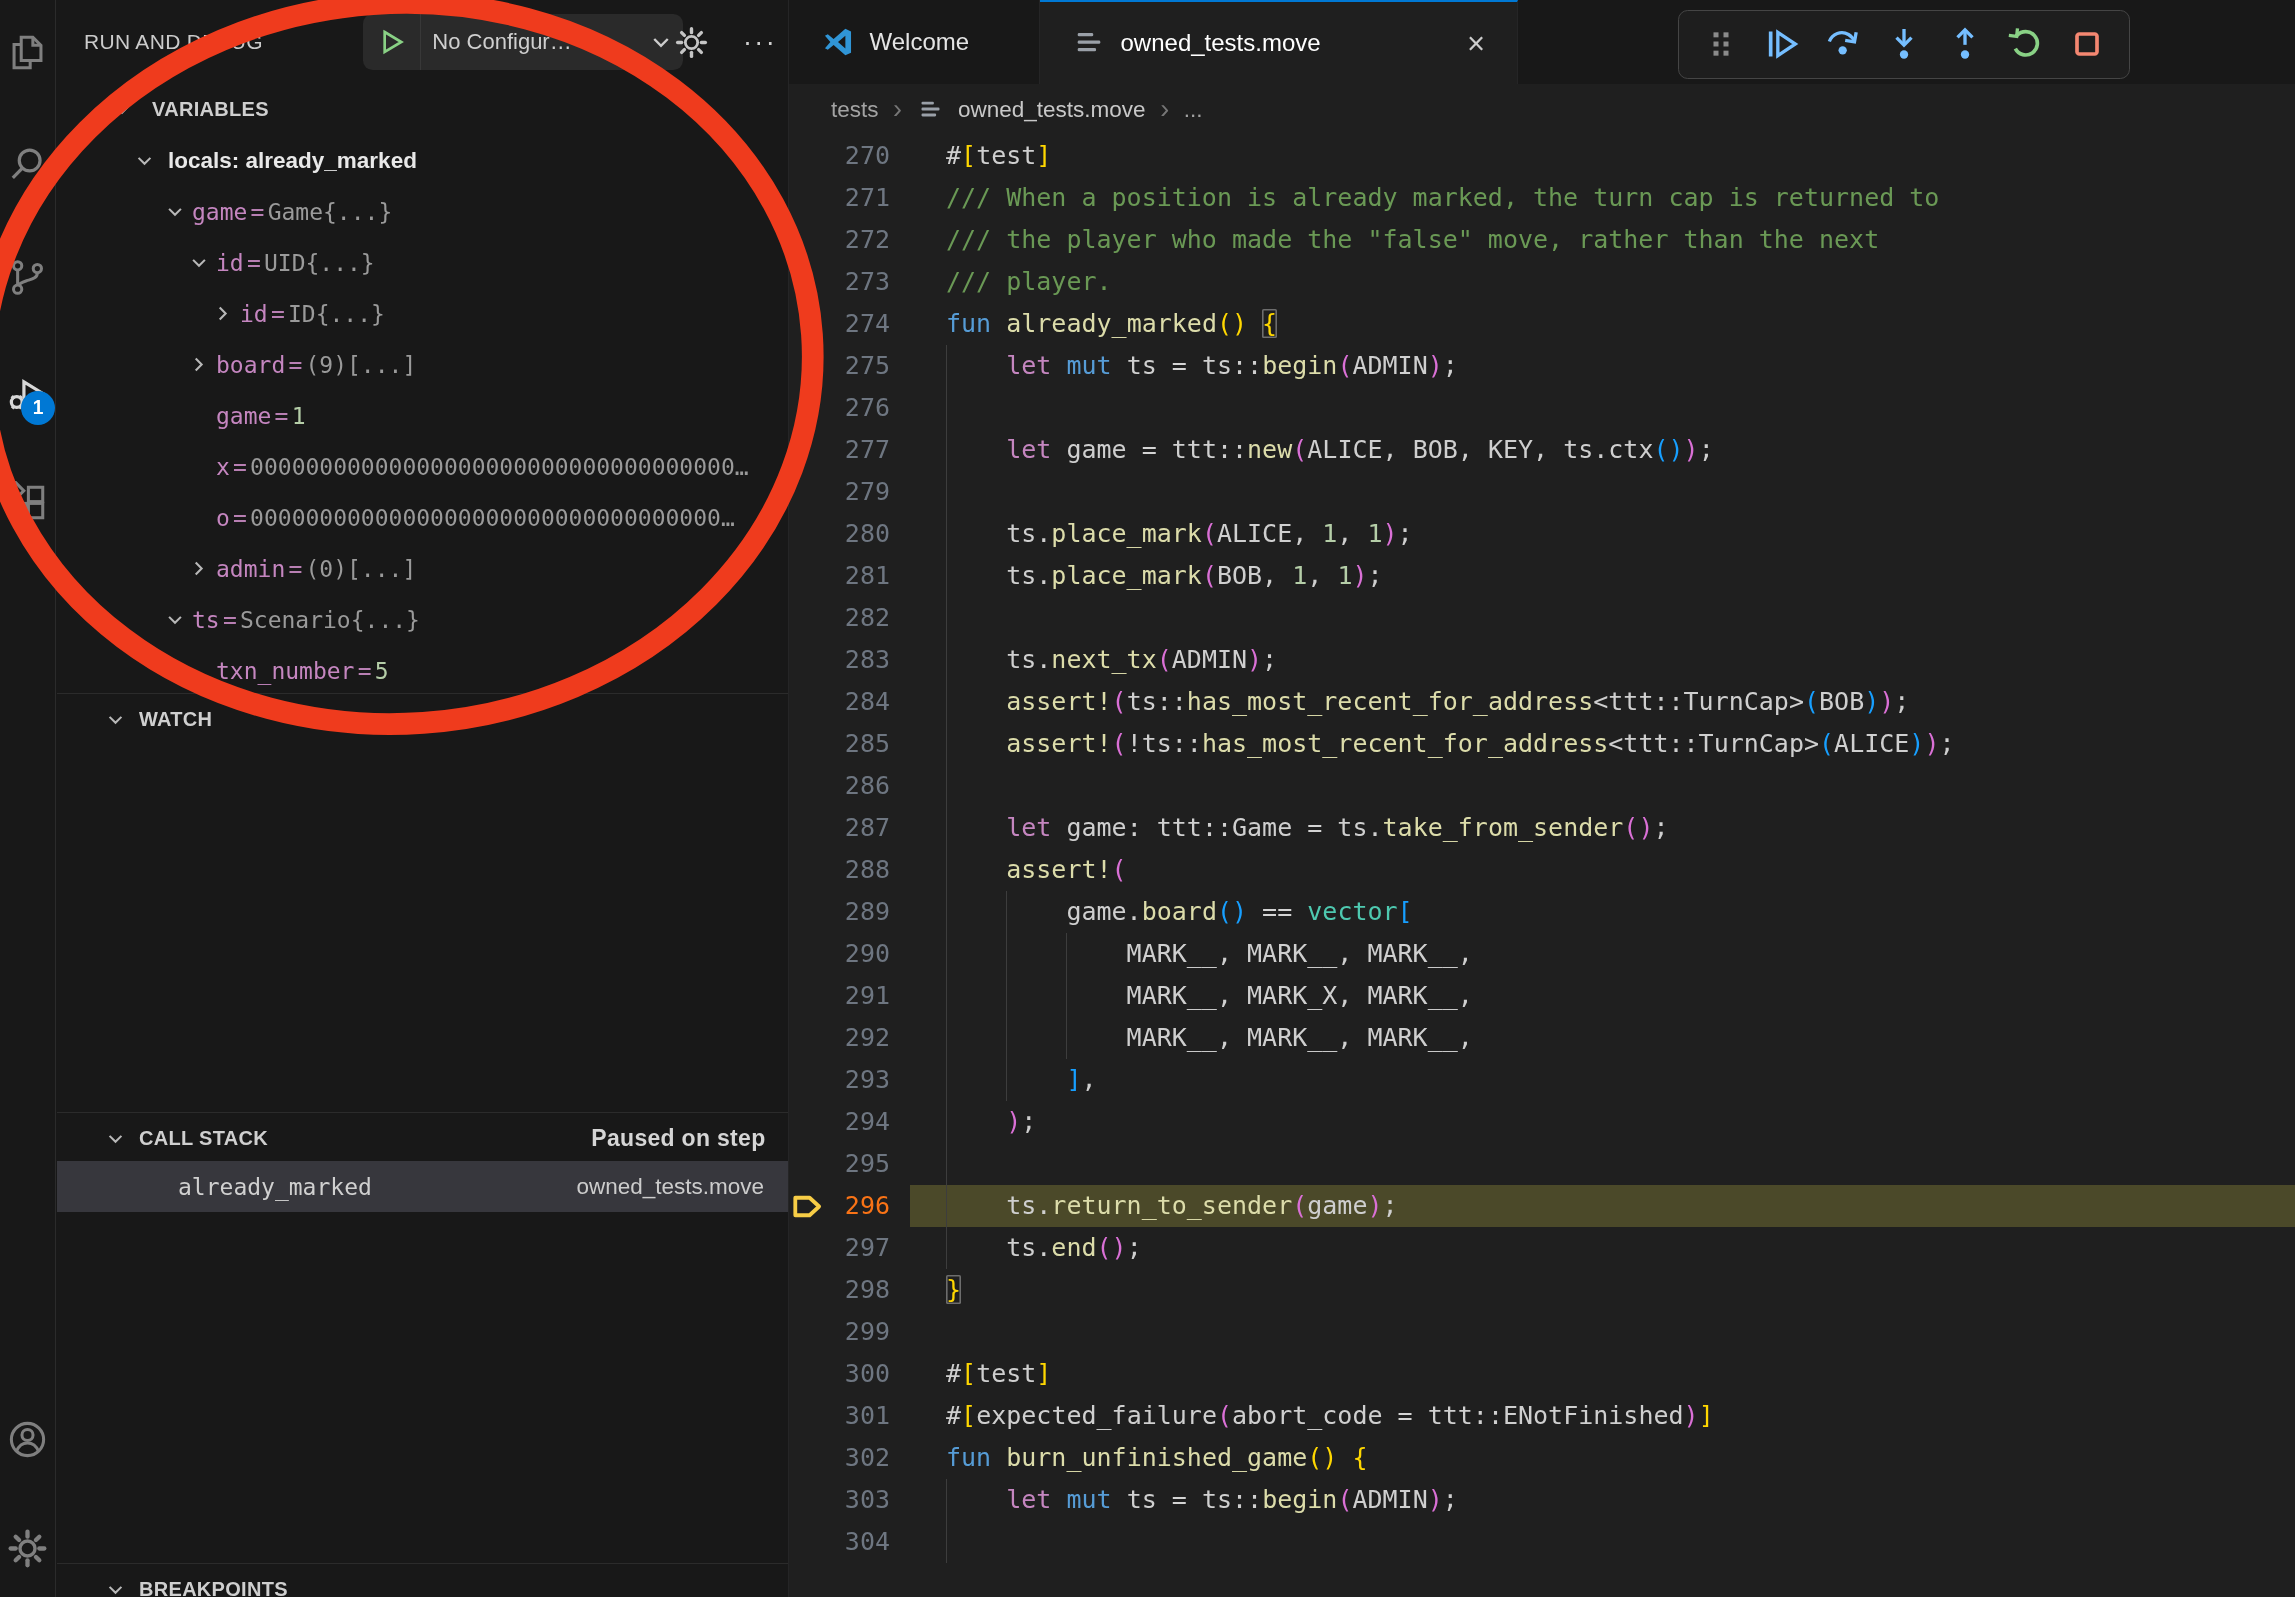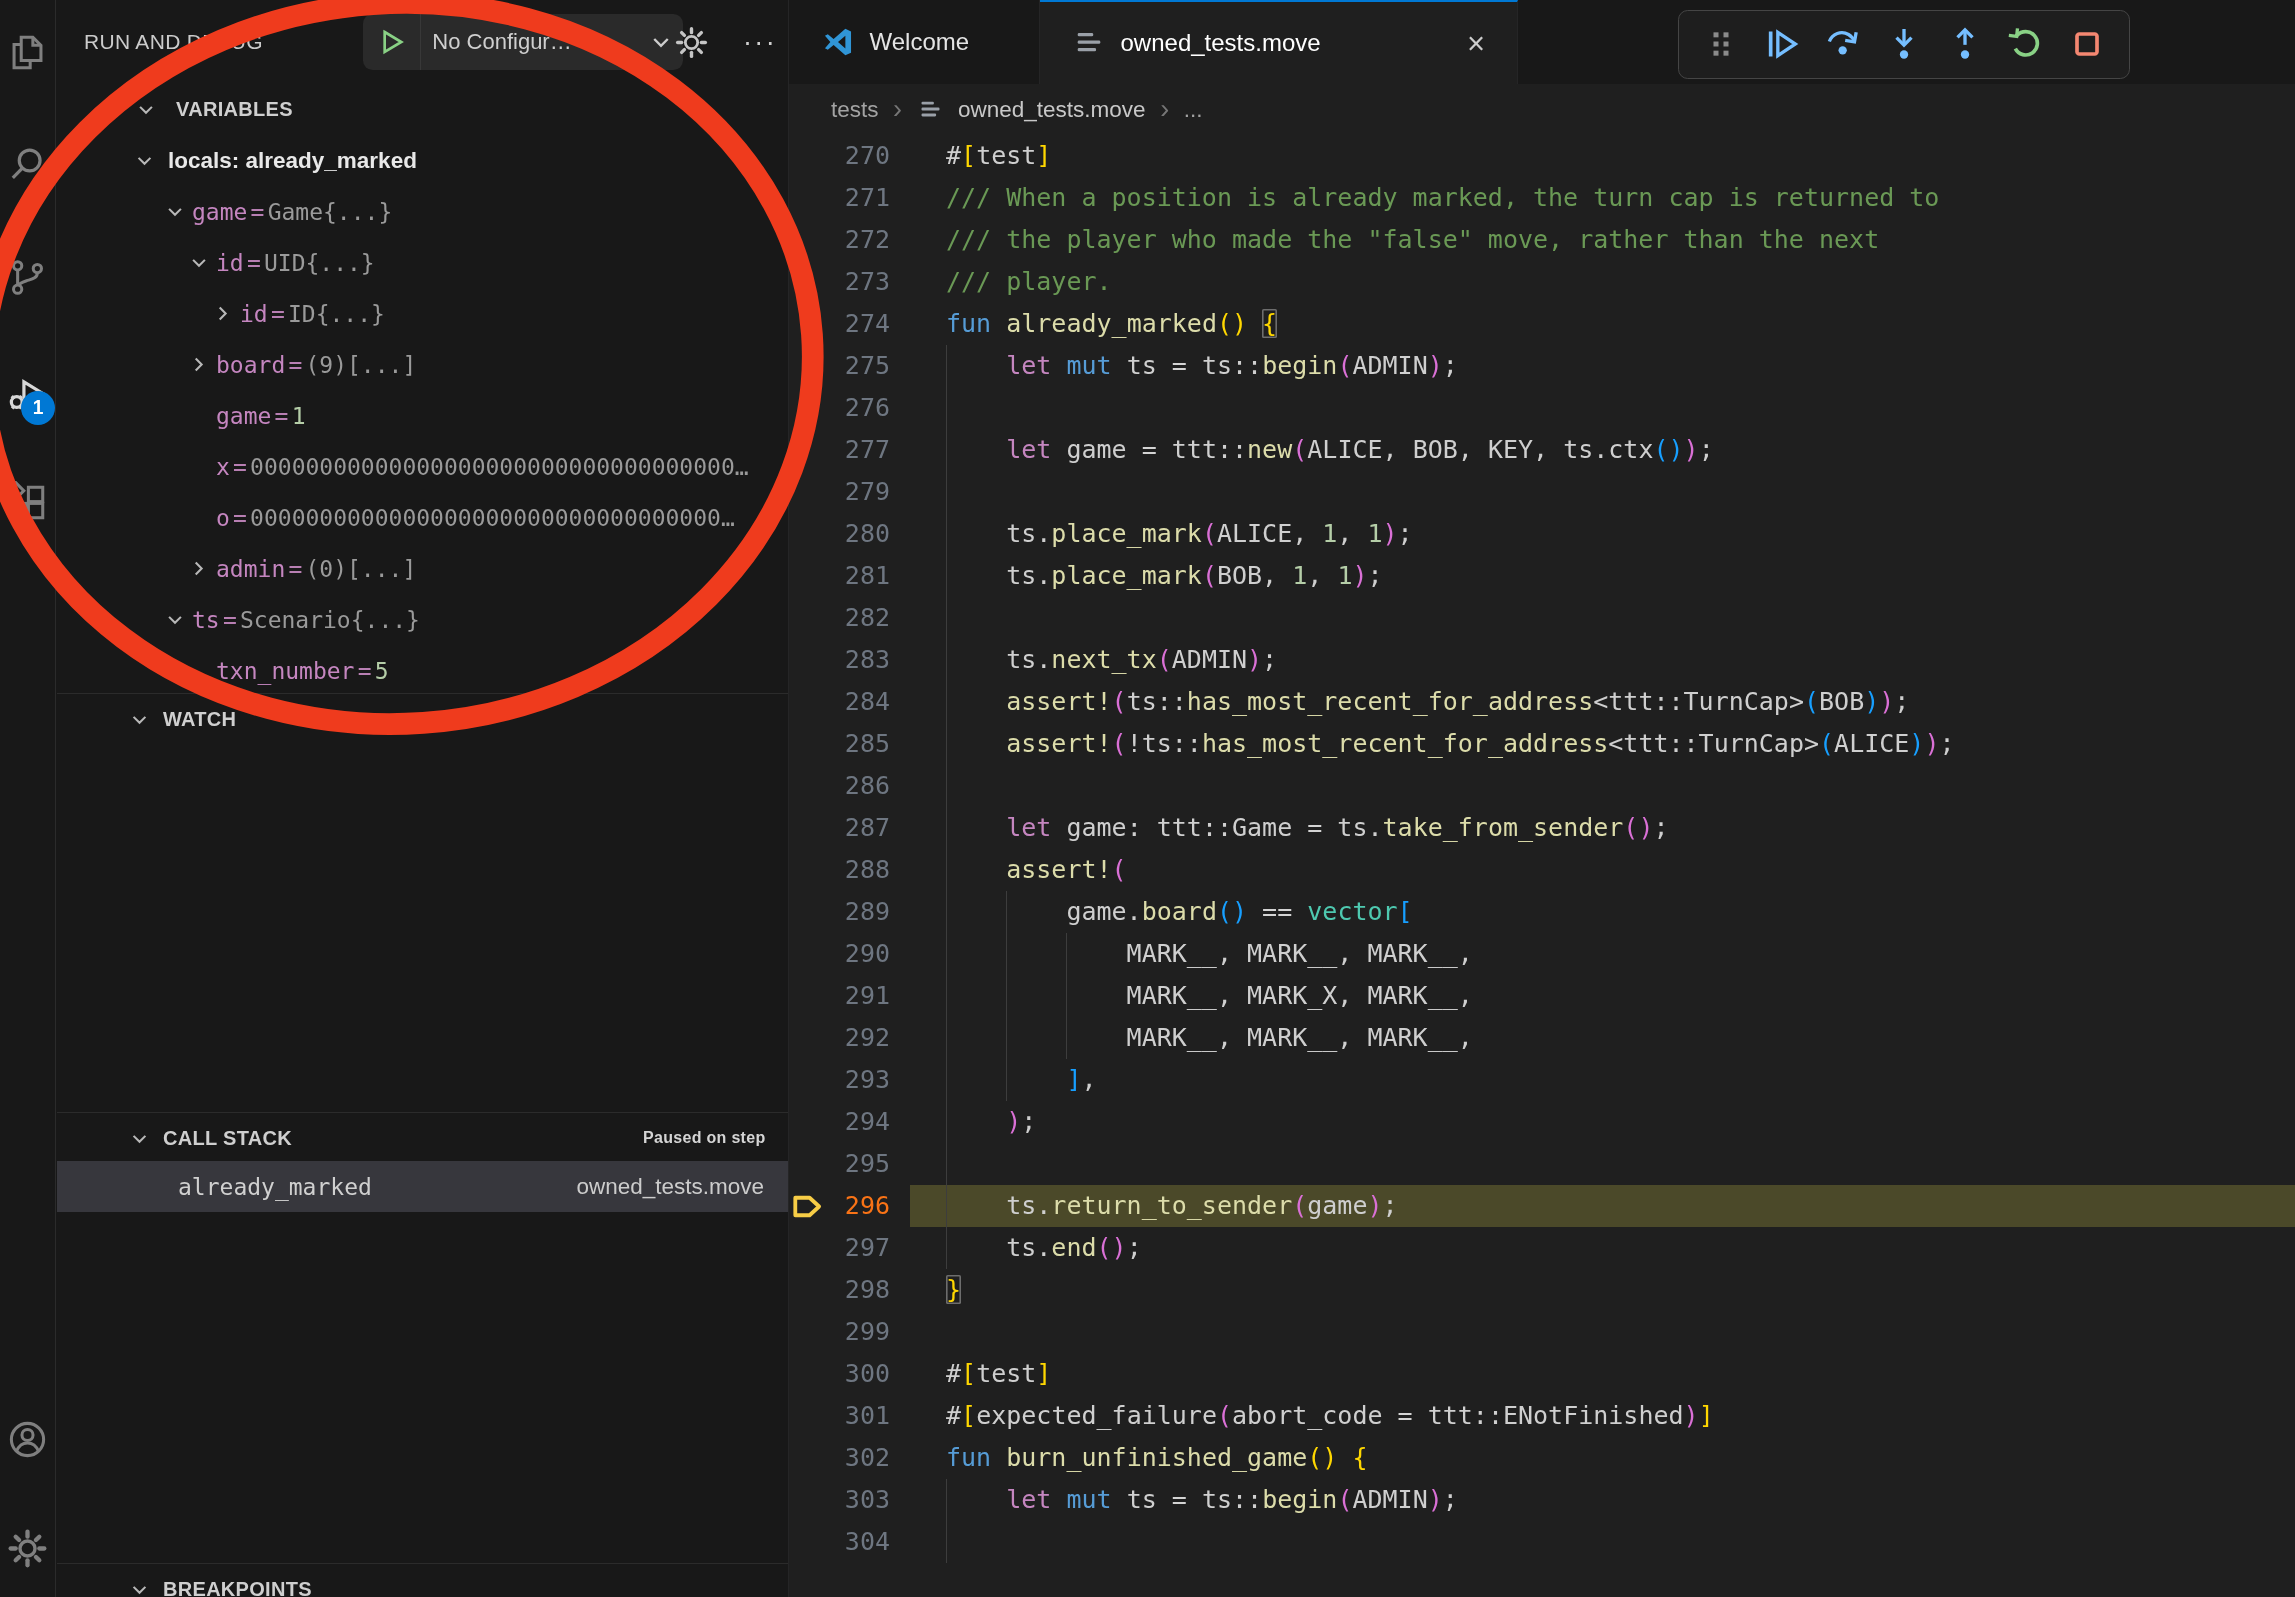--- a/index.html
+++ b/index.html
@@ -27,24 +27,24 @@
               border-right:0.8px solid #383838; }
   .cfg-play svg { width:32px; height:32px; }
   .cfg-label { flex:1; color:#cfcfcf; font-size:22px; padding-left:11.3px; white-space:nowrap; overflow:hidden; }
   .cfg-chev { width:45px; display:flex; align-items:center; justify-content:center; }
   .icon-btn { position:absolute; top:21px; width:42px; height:42px; display:flex;
               align-items:center; justify-content:center; }
   .icon-btn svg { width:37px; height:37px; }
   .more-dots { color:#cfcfcf; font-size:27px; letter-spacing:2.4px; line-height:42px; }
 
   .sec-header { position:absolute; left:0; right:0; height:51px; display:flex; align-items:center;
-                gap:13px; padding-left:72px; font-weight:bold; font-size:20px; color:#cfcfcf;
+                gap:13px; padding-left:48px; font-weight:bold; font-size:20px; color:#cfcfcf;
                 border-top:0.8px solid #2b2b2b; letter-spacing:0.3px; }
   .sec-header.noline { border-top:none; }
-  .sec-status { margin-left:auto; margin-right:22.5px; font-size:16px; color:#d5d5d5; font-weight:bold; }
+  .sec-status { margin-left:auto; margin-right:22.5px; font-size:23px; color:#d5d5d5; font-weight:bold; }
 
   .scope-row { position:absolute; left:0; right:0; top:135px; height:51px; display:flex; align-items:center;
                gap:13px; padding-left:77px; color:#e8e8e8; font-weight:bold; font-size:22.5px; }
   .var-rows { position:absolute; left:0; right:0; top:186px; }
   .var-row { height:51px; display:flex; align-items:center; white-space:nowrap; overflow:hidden;
              font-family:"DejaVu Sans Mono", monospace; font-size:23px; }
   .tw-sp { display:inline-block; width:34px; flex:none; }
   .tw { width:34px; flex:none; }
   .var-name { color:#c586c0; }
   .var-eq { color:#b87fb3; padding:0 3.2px; }

